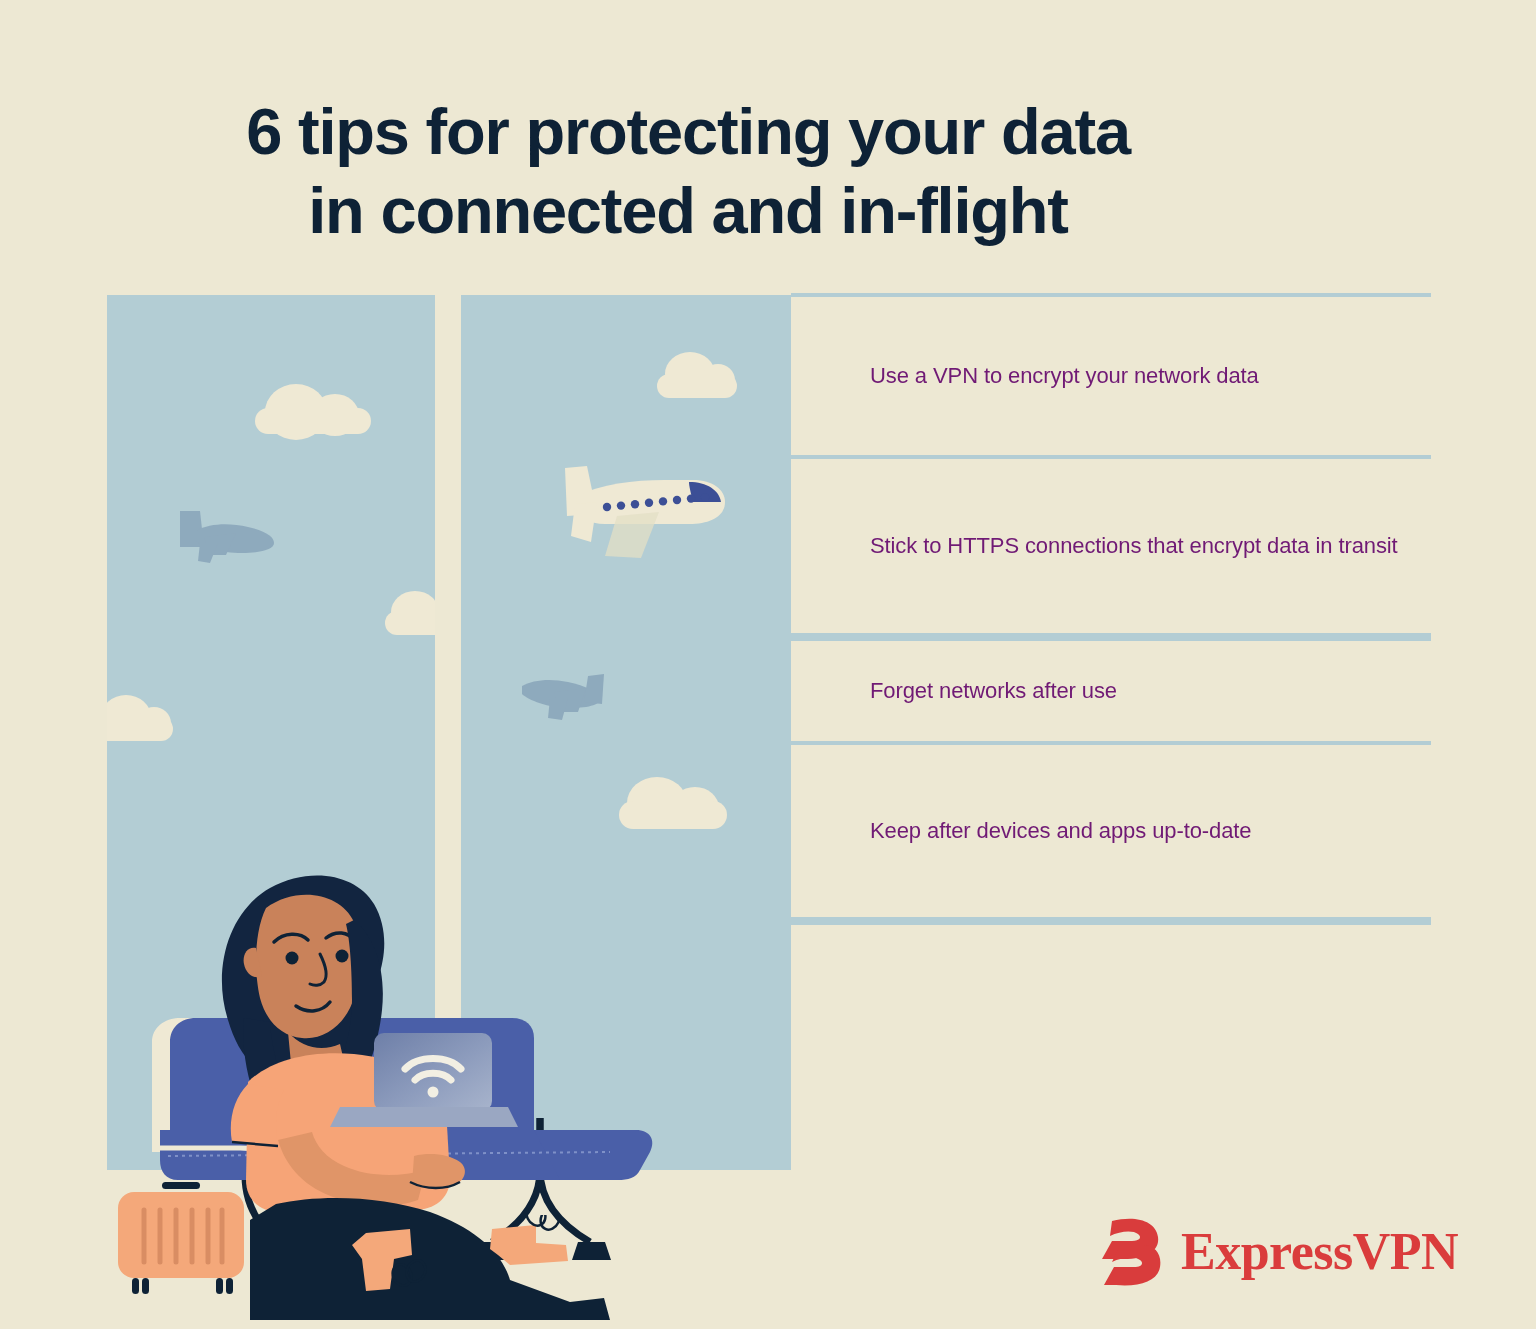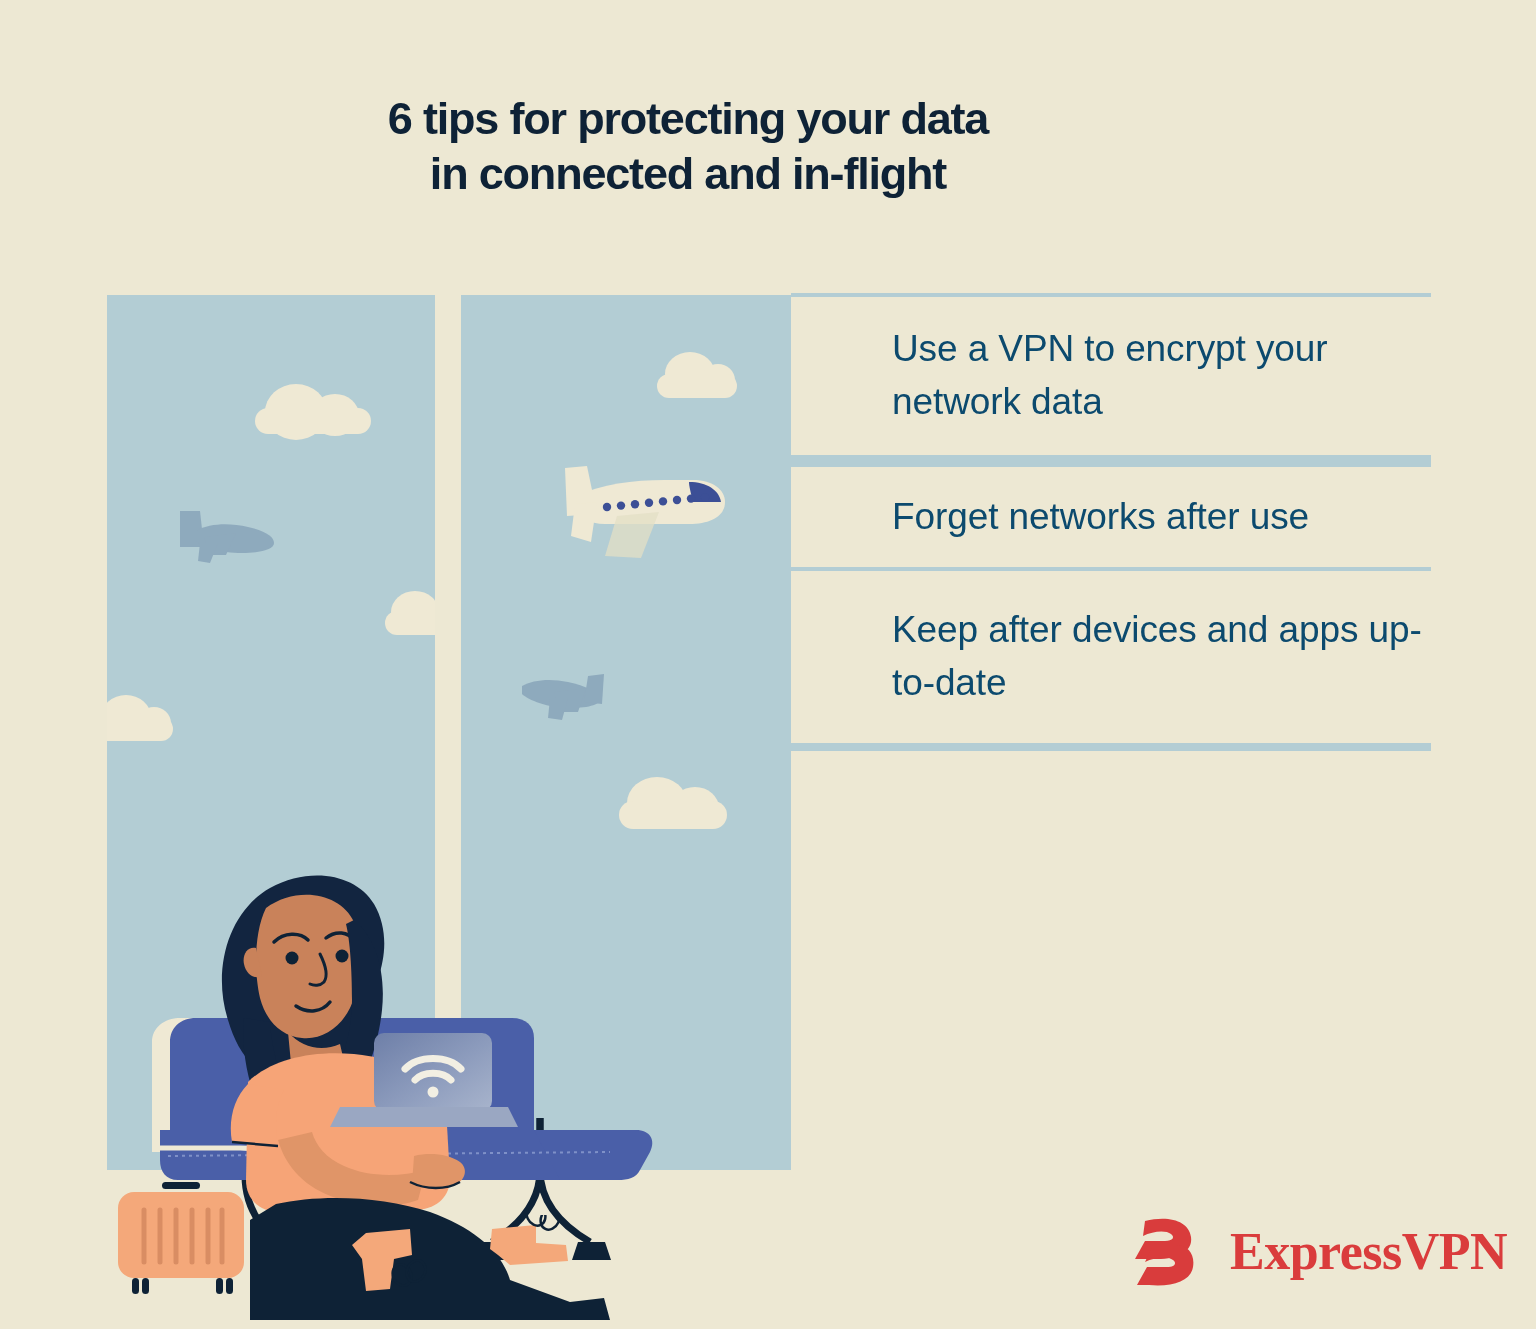--- a/index.html
+++ b/index.html
@@ -19,21 +19,21 @@
   }
 
   
   .title {
     position: absolute;
     left: 0;
     top: 92px;
     width: 1376px;
     text-align: center;
     color: #0e2236;
-    font-size: 45px;
+    font-size: 65px;
     font-weight: bold;
     line-height: 1.22;
     letter-spacing: -1.2px;
   }
   .title .line { display: block; }
 
   
   .window-wrap {
     position: absolute;
     left: 107px;
@@ -94,42 +94,41 @@
     width: 640px;
   }
   .tip {
     display: flex;
     align-items: center;
     padding-left: 79px;
     box-sizing: border-box;
     width: 640px;
   }
   .tip-text {
-    color: #0c4a6e;
-    font-size: 37px;
+    color: #701a75;
+    font-size: 22px;
     line-height: 1.42;
     font-weight: normal;
     letter-spacing: -0.1px;
-    margin-left: 22px;
   }
   .tip.h2 { height: 158px; }
   .tip.h1 { height: 116px; }
   .tip.h2b { height: 174px; }
   .tip.h1b { height: 100px; text-align: center; }
   .tip.h2c { height: 172px; }
   .tip.h2d { height: 145px; }
 
   
   .logo {
     position: absolute;
-    left: 1123px;
+    left: 1090px;
     top: 1215px;
     display: flex;
     align-items: center;
-    gap: 33px;
+    gap: 17px;
   }
   .logo-word {
     color: #da3c3c;
     font-family: "Liberation Serif", serif;
     font-size: 52px;
     font-weight: bold;
     letter-spacing: -0.5px;
     line-height: 1;
   }
 </style>
@@ -356,20 +355,23 @@
 
   <div class="tips">
 
     <div class="sep"></div>
 
     <div class="tip h2">
       <div class="tip-text">Use a VPN to encrypt your network data</div>
     </div>
     <div class="sep"></div>
 
+    <div class="tip h2b">
+      <div class="tip-text">Stick to HTTPS connections that encrypt data in transit</div>
+    </div>
     <div class="sep"></div>
 
     <div class="sep"></div>
 
     <div class="tip h1b">
       <div class="tip-text">Forget networks after use</div>
     </div>
     <div class="sep"></div>
 
     <div class="tip h2c">

